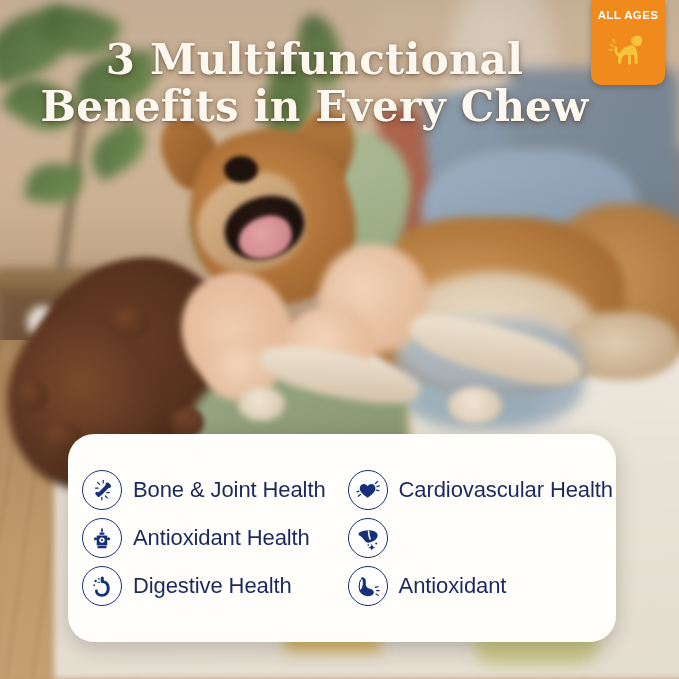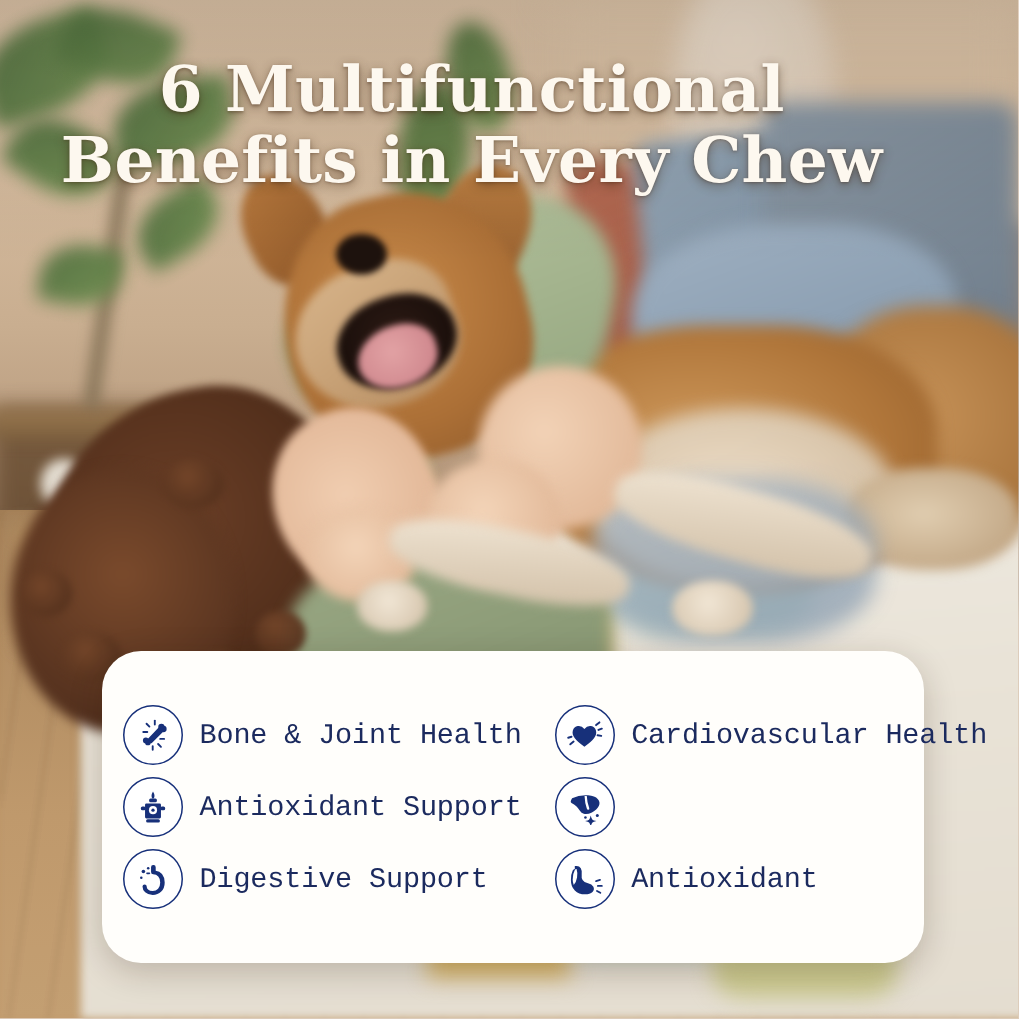--- a/index.html
+++ b/index.html
@@ -392,22 +392,22 @@
     width: 38px; height: 38px;
     border-radius: 50%;
     border: 1.8px solid #17307a;
     display: flex;
     align-items: center;
     justify-content: center;
     background: #fff;
   }
   .benefit-label {
     color: #1b2a5e;
-    font-size: 19px;
-    font-family: Liberation Mono, monospace;
+    font-size: 22px;
+    font-family: Liberation Sans, sans-serif;
     white-space: nowrap;
     letter-spacing: -0.1px;
   }
   svg { display: block; }
 </style>
 </head>
 <body>
 
 <div id="stage">
 
@@ -495,23 +495,48 @@
     <div class="ph hair-curl hc5"></div>
     <div class="ph hair-curl hc6"></div>
     <div class="ph dog-leg dl1"></div>
     <div class="ph dog-leg dl2"></div>
     <div class="ph paw pw1"></div>
     <div class="ph paw pw2"></div>
 
     <div class="ph scrim"></div>
   </div>
 
-  <div class="title">6 Multifunctional
+  <div class="title">3 Multifunctional
 Benefits in Every Chew</div>
 
+  <div class="badge">
+    <span class="badge-text">ALL AGES</span>
+    <span class="badge-dog">
+      <svg width="46" height="46" viewBox="0 0 46 46">
+        <g fill="#f7c43c">
+
+          <path d="M30 11 q3.4 -1.2 5.4 0.6 q1.8 1.6 1.8 4.2 q0 3.2 -2.6 4.6 q-2.6 1.4 -5 0.2 q-2.4 -1.2 -2.4 -4.4 q0 -3.2 2.8 -5.2 z"></path>
+
+          <path d="M28.6 12.4 q-1.6 -0.6 -2.4 1.4 q-0.8 2.2 0.6 4.4 q1 1.4 2.2 1 z"></path>
+
+          <path d="M27.4 20 q2.8 1.4 4 4.6 q1.2 3.4 1.2 8.4 l0 4.6 q0 1.4 -1.6 1.4 q-1.6 0 -1.6 -1.4 l0 -4.2 q0 -2 -0.6 -3.6 l-7.8 0 q-1.8 0 -3.2 1.6 q-1.4 1.6 -1.4 4.2 l0 2 q0 1.4 -1.6 1.4 q-1.6 0 -1.6 -1.4 l0 -2.6 q0 -5.4 3 -9.2 q3 -3.8 7.4 -5 q1.8 -0.5 3.8 -0.8 z"></path>
+
+          <path d="M24.6 29 q1.4 0 1.4 2 l0 7.2 q0 1.4 -1.5 1.4 q-1.5 0 -1.5 -1.4 l0 -7.2 q0 -2 1.6 -2 z"></path>
+
+          <path d="M16.2 32.6 q-3.4 -0.4 -5.4 -3.4 q-2 -3 -1.2 -6.6 q0.3 -1.3 1.6 -1 q1.3 0.3 1 1.6 q-0.6 2.6 0.9 4.6 q1.5 2 3.8 2 z"></path>
+        </g>
+
+        <g stroke="#f7c43c" stroke-width="1.5" stroke-linecap="round" fill="none">
+          <path d="M8.4 21.5 L5.6 19.4"></path>
+          <path d="M7.6 25.2 L4.4 24.6"></path>
+          <path d="M9.6 17.8 L8.2 14.8"></path>
+        </g>
+      </svg>
+    </span>
+  </div>
 
   <div class="card">
 
     <div class="benefit">
       <span class="benefit-icon">
         <svg width="24" height="24" viewBox="0 0 24 24">
           <g fill="#17307a">
             <path d="M15.6 7.2 q1.6 -1.6 3.1 -0.2 q1.5 1.4 -0.1 3.0 l-7.2 7.2 q-0.6 0.6 -1.4 0.2 l-1.6 -0.9 q-0.9 -0.5 -0.4 -1.4 z"></path>
             <circle cx="17.6" cy="6.6" r="2.1"></circle>
             <circle cx="19.0" cy="8.0" r="2.1"></circle>
@@ -556,21 +581,21 @@
             <rect x="9.4" y="6.4" width="5.2" height="2.4" rx="1.0"></rect>
             <path d="M7.6 9.6 h8.8 q0.9 0 0.9 0.9 v8.2 q0 0.9 -0.9 0.9 h-8.8 q-0.9 0 -0.9 -0.9 v-8.2 q0 -0.9 0.9 -0.9 z"></path>
             <rect x="3.9" y="11.6" width="3.2" height="2.6" rx="1.1"></rect>
             <rect x="16.9" y="11.6" width="3.2" height="2.6" rx="1.1"></rect>
             <rect x="7.4" y="20.1" width="9.2" height="2.2" rx="1.0"></rect>
           </g>
           <circle cx="12" cy="14.1" r="2.7" fill="#ffffff"></circle>
           <circle cx="12" cy="14.1" r="1.1" fill="#17307a"></circle>
         </svg>
       </span>
-      <span class="benefit-label">Antioxidant Support</span>
+      <span class="benefit-label">Antioxidant Health</span>
     </div>
 
 
     <div class="benefit">
       <span class="benefit-icon">
         <svg width="24" height="24" viewBox="0 0 24 24">
           <path fill="#17307a" d="M3.4 6.2 q4.8 -2.4 10.6 -2.0 q4.6 0.3 6.6 2.6 q1.8 2.1 0.6 4.6 q-1.2 2.5 -4.6 4.2 q-3.0 1.5 -5.4 0.9 q-1.6 -0.4 -2.6 -2.0 q-1.1 -1.7 -2.4 -3.0 q-1.4 -1.4 -3.2 -2.2 q-1.2 -0.5 0.4 -3.1 z"></path>
           <path fill="#ffffff" d="M13.2 4.6 q0.2 4.6 1.6 8.0 q0.4 1.0 -0.5 1.2 q-0.8 0.2 -1.1 -0.8 q-1.3 -3.8 -1.5 -8.4 z"></path>
           <path fill="#17307a" d="M15.8 17.6 q0.6 2.4 1.2 2.9 q0.6 0.5 2.6 0.9 q-2.0 0.5 -2.6 1.0 q-0.6 0.5 -1.2 2.6 q-0.5 -2.1 -1.1 -2.6 q-0.6 -0.5 -2.6 -1.0 q2.0 -0.4 2.6 -0.9 q0.6 -0.5 1.1 -2.9 z"></path>
           <circle cx="20.2" cy="17.6" r="1.0" fill="#17307a"></circle>
@@ -584,21 +609,21 @@
         <svg width="24" height="24" viewBox="0 0 24 24">
           <path fill="#17307a" d="M12.4 2.6 q1.4 0 1.4 1.5 l0 2.4 q2.6 0.2 4.2 2.2 q1.8 2.2 1.8 5.6 q0 3.8 -2.3 6.1 q-2.3 2.3 -5.7 2.3 q-3.0 0 -5.0 -1.8 q-1.8 -1.6 -1.8 -3.9 q0 -1.4 1.4 -1.4 q1.4 0 1.4 1.4 q0 1.2 0.9 2.0 q1.1 1.0 3.1 1.0 q2.2 0 3.6 -1.5 q1.4 -1.5 1.4 -4.2 q0 -2.6 -1.3 -4.0 q-1.3 -1.4 -3.4 -1.4 q-1.4 0 -1.4 -1.5 l0 -3.3 q0 -1.5 1.4 -1.5 z"></path>
           <circle cx="5.6" cy="7.0" r="1.2" fill="#17307a"></circle>
           <circle cx="8.8" cy="4.8" r="0.85" fill="#17307a"></circle>
           <circle cx="4.2" cy="11.2" r="0.85" fill="#17307a"></circle>
           <g stroke="#17307a" stroke-width="1.1" stroke-linecap="round" fill="none">
             <path d="M8.0 8.2 L9.6 8.2"></path>
           </g>
         </svg>
       </span>
-      <span class="benefit-label">Digestive Support</span>
+      <span class="benefit-label">Digestive Health</span>
     </div>
 
     <div class="benefit">
       <span class="benefit-icon">
         <svg width="24" height="24" viewBox="0 0 24 24">
           <path fill="#17307a" d="M5.2 3.4 q2.8 -0.6 4.0 1.4 q1.0 1.7 0.6 4.4 q-0.3 2.0 0.6 3.4 q1.1 1.8 3.6 2.2 q2.6 0.4 3.6 2.4 q0.9 1.9 -0.6 3.4 q-1.6 1.6 -5.0 1.6 q-4.2 0 -6.8 -2.6 q-2.6 -2.6 -2.6 -6.8 q0 -4.0 1.2 -6.4 q0.5 -0.9 1.4 -1.0 z"></path>
           <path fill="#ffffff" d="M6.4 5.4 q0.8 2.6 0.3 5.6 q-0.5 3.0 -2.2 5.0 q-0.7 -1.6 -0.7 -3.6 q0 -4.0 1.4 -6.4 q0.5 -0.8 1.2 -0.6 z"></path>
           <g stroke="#17307a" stroke-width="1.25" stroke-linecap="round" fill="none">
             <path d="M19.4 13.4 L22.0 12.6"></path>
             <path d="M20.6 16.6 L23.2 16.6"></path>

